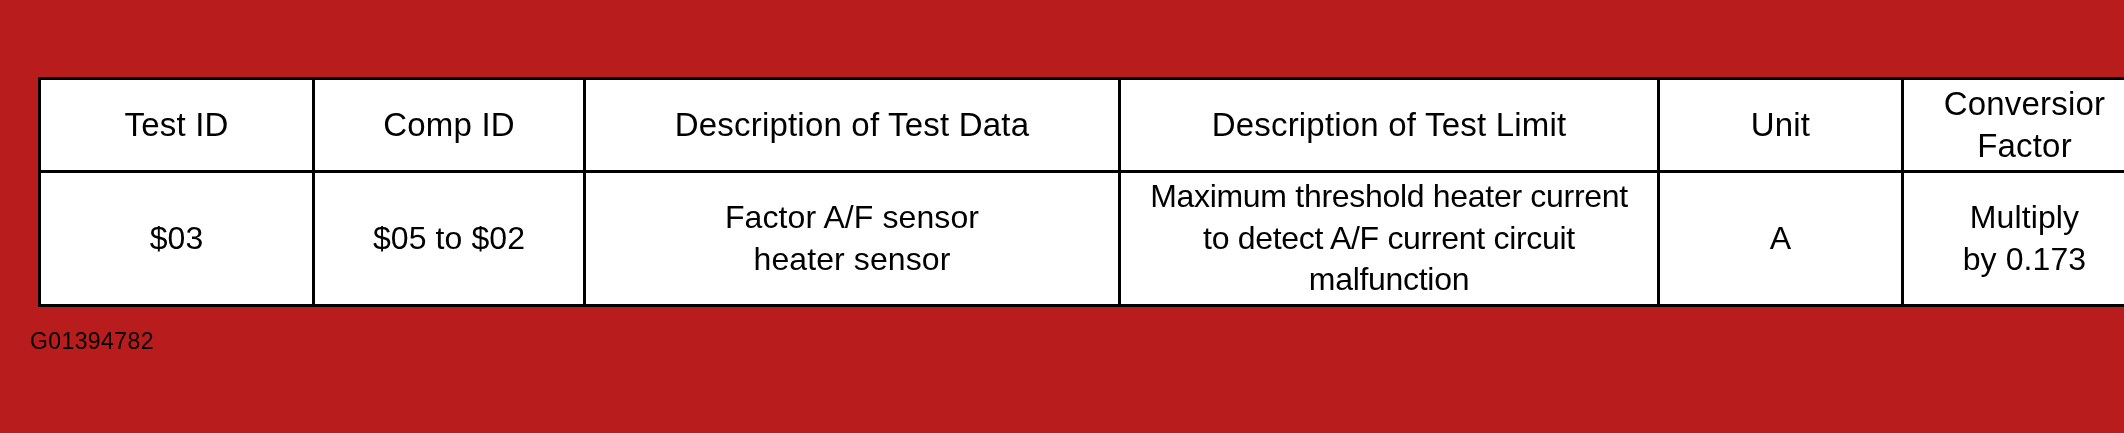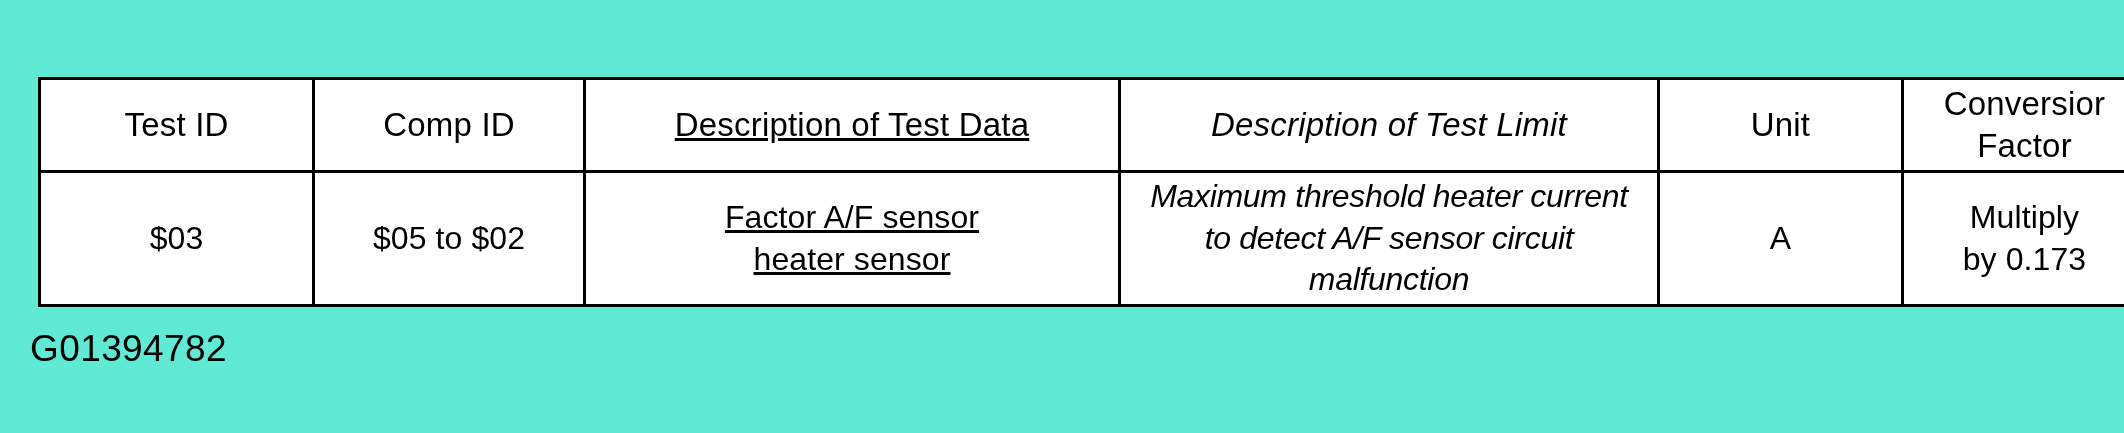--- a/index.html
+++ b/index.html
@@ -14,21 +14,21 @@
     overflow: hidden;
     font-family: "Liberation Sans", sans-serif;
     color: #000000;
     -webkit-font-smoothing: none;
   }
 
   .page {
     position: relative;
     width: 2124px;
     height: 433px;
-    background: #5eead4;
+    background: #b91c1c;
   }
 
   
   .data-table {
     position: absolute;
     left: 38px;
     top: 77px;
     width: 2017px;
     border-collapse: collapse;
     table-layout: fixed;
@@ -57,36 +57,36 @@
   
   .data-table tbody td {
     height: 131px;
     font-size: 32px;
     line-height: 1.30;
     letter-spacing: 0.1px;
   }
 
   .col-test-id      { width: 259px; }
   .col-comp-id      { width: 256px; }
-  .col-test-data    { width: 520px; text-decoration: underline; }
-  .col-test-limit   { width: 524px; font-style: italic; }
+  .col-test-data    { width: 520px; }
+  .col-test-limit   { width: 524px; }
   .col-unit         { width: 229px; margin-left: 28px; }
   .col-conv-factor  { width: 229px; }
 
   .cell-line { display: block; white-space: nowrap; }
 
   
   .limit-cell .cell-line { letter-spacing: -0.3px; }
 
   
   .figure-caption {
     position: absolute;
     left: 30px;
     top: 330px;
-    font-size: 37px;
+    font-size: 23px;
     line-height: 1;
     letter-spacing: 0.4px;
     color: #000000;
     white-space: nowrap;
   }
 </style>
 </head>
 <body>
 
 <div class="page">
@@ -122,21 +122,21 @@
         </td>
         <td class="col-comp-id">
           <span class="cell-line">$05 to $02</span>
         </td>
         <td class="col-test-data">
           <span class="cell-line">Factor A/F sensor</span>
           <span class="cell-line">heater sensor</span>
         </td>
         <td class="col-test-limit limit-cell">
           <span class="cell-line">Maximum threshold heater current</span>
-          <span class="cell-line">to detect A/F sensor circuit</span>
+          <span class="cell-line">to detect A/F current circuit</span>
           <span class="cell-line">malfunction</span>
         </td>
         <td class="col-unit">
           <span class="cell-line">A</span>
         </td>
         <td class="col-conv-factor">
           <span class="cell-line">Multiply</span>
           <span class="cell-line">by 0.173</span>
         </td>
       </tr>

